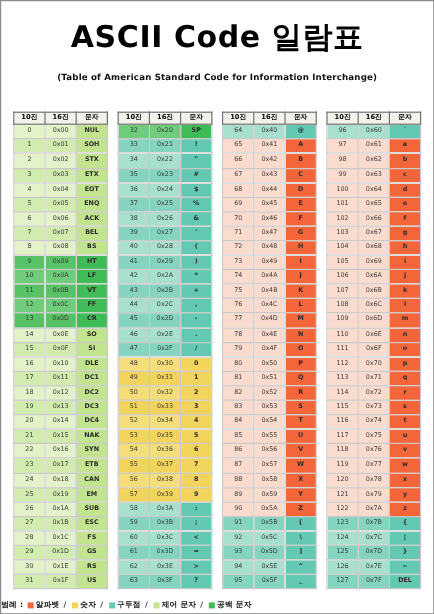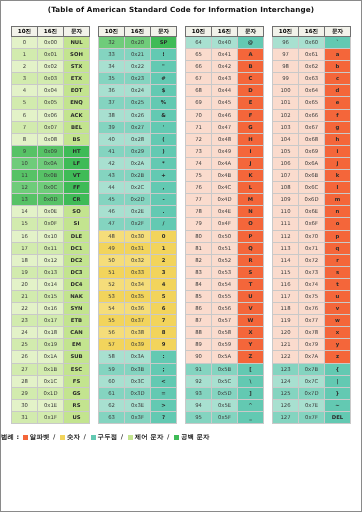--- a/index.html
+++ b/index.html
@@ -25,21 +25,21 @@
     margin:0;
     padding-top:17px;
     line-height:1.05;
     font-family:"DejaVu Sans","Liberation Sans",sans-serif;
   }
   .subtitle{
     text-align:center;
     font-size:7.2px;
     font-weight:bold;
     color:#111111;
-    margin:0;
+    margin:12px;
     padding-top:4px;
     letter-spacing:0.15px;
   }
   .tables{
     display:flex;
     justify-content:center;
     gap:8px;
     padding-top:12px;
   }
   table.ascii{
@@ -106,20 +106,21 @@
     margin-right:2px;
     margin-left:1px;
   }
   .legend .sep{padding:0 1px;color:#333;}
 </style>
 </head>
 <body>
 
 <div id="page">
 
+  <div class="title">ASCII Code 일람표</div>
   <div class="subtitle">(Table of American Standard Code for Information Interchange)</div>
 
   <div class="tables" id="tables-container">
       <table class="ascii">
         <colgroup>
           <col class="c-dec">
           <col class="c-hex">
           <col class="c-chr">
         </colgroup>
         <thead>

